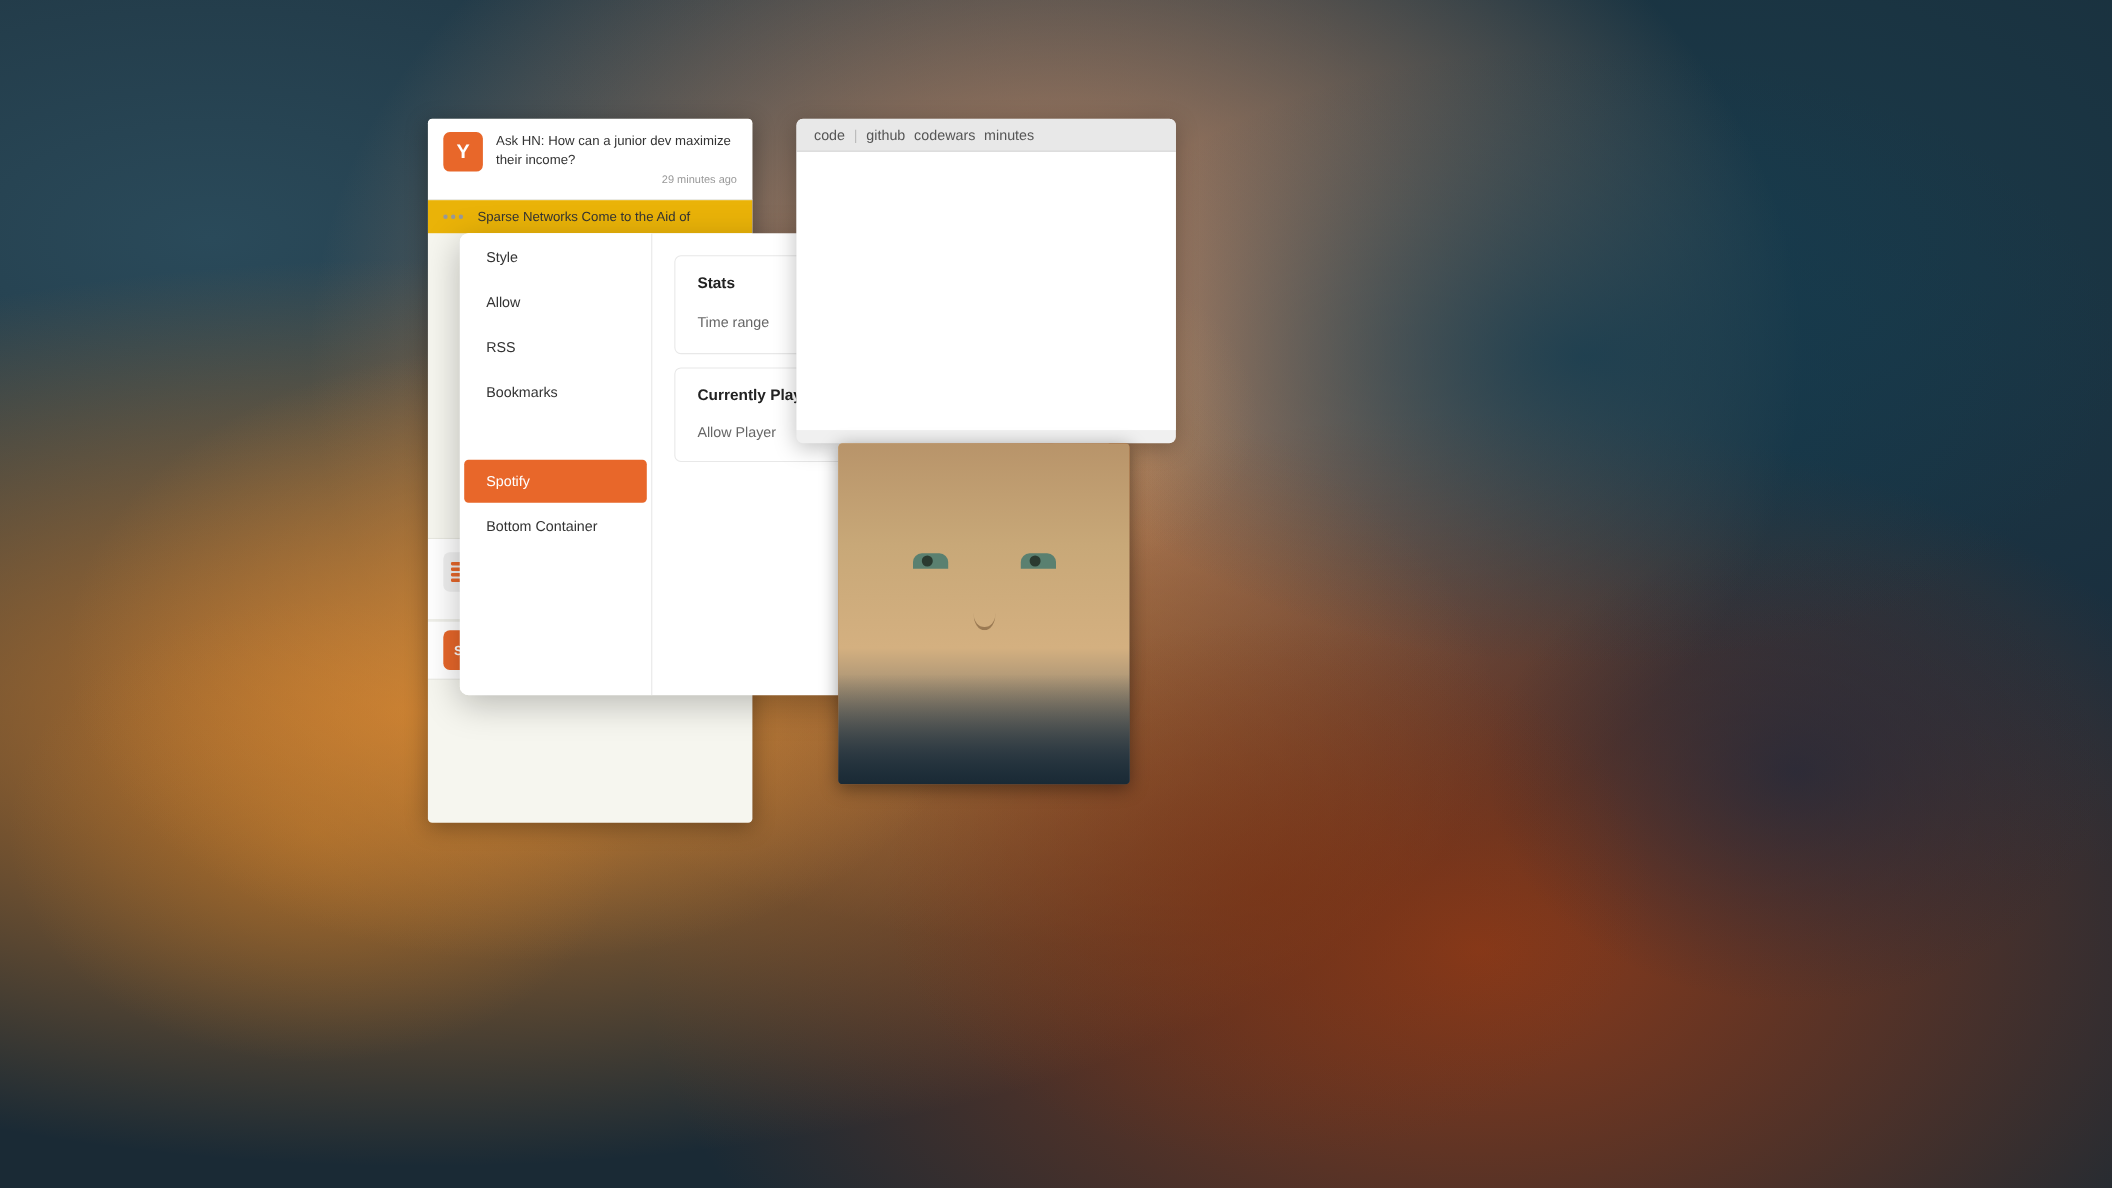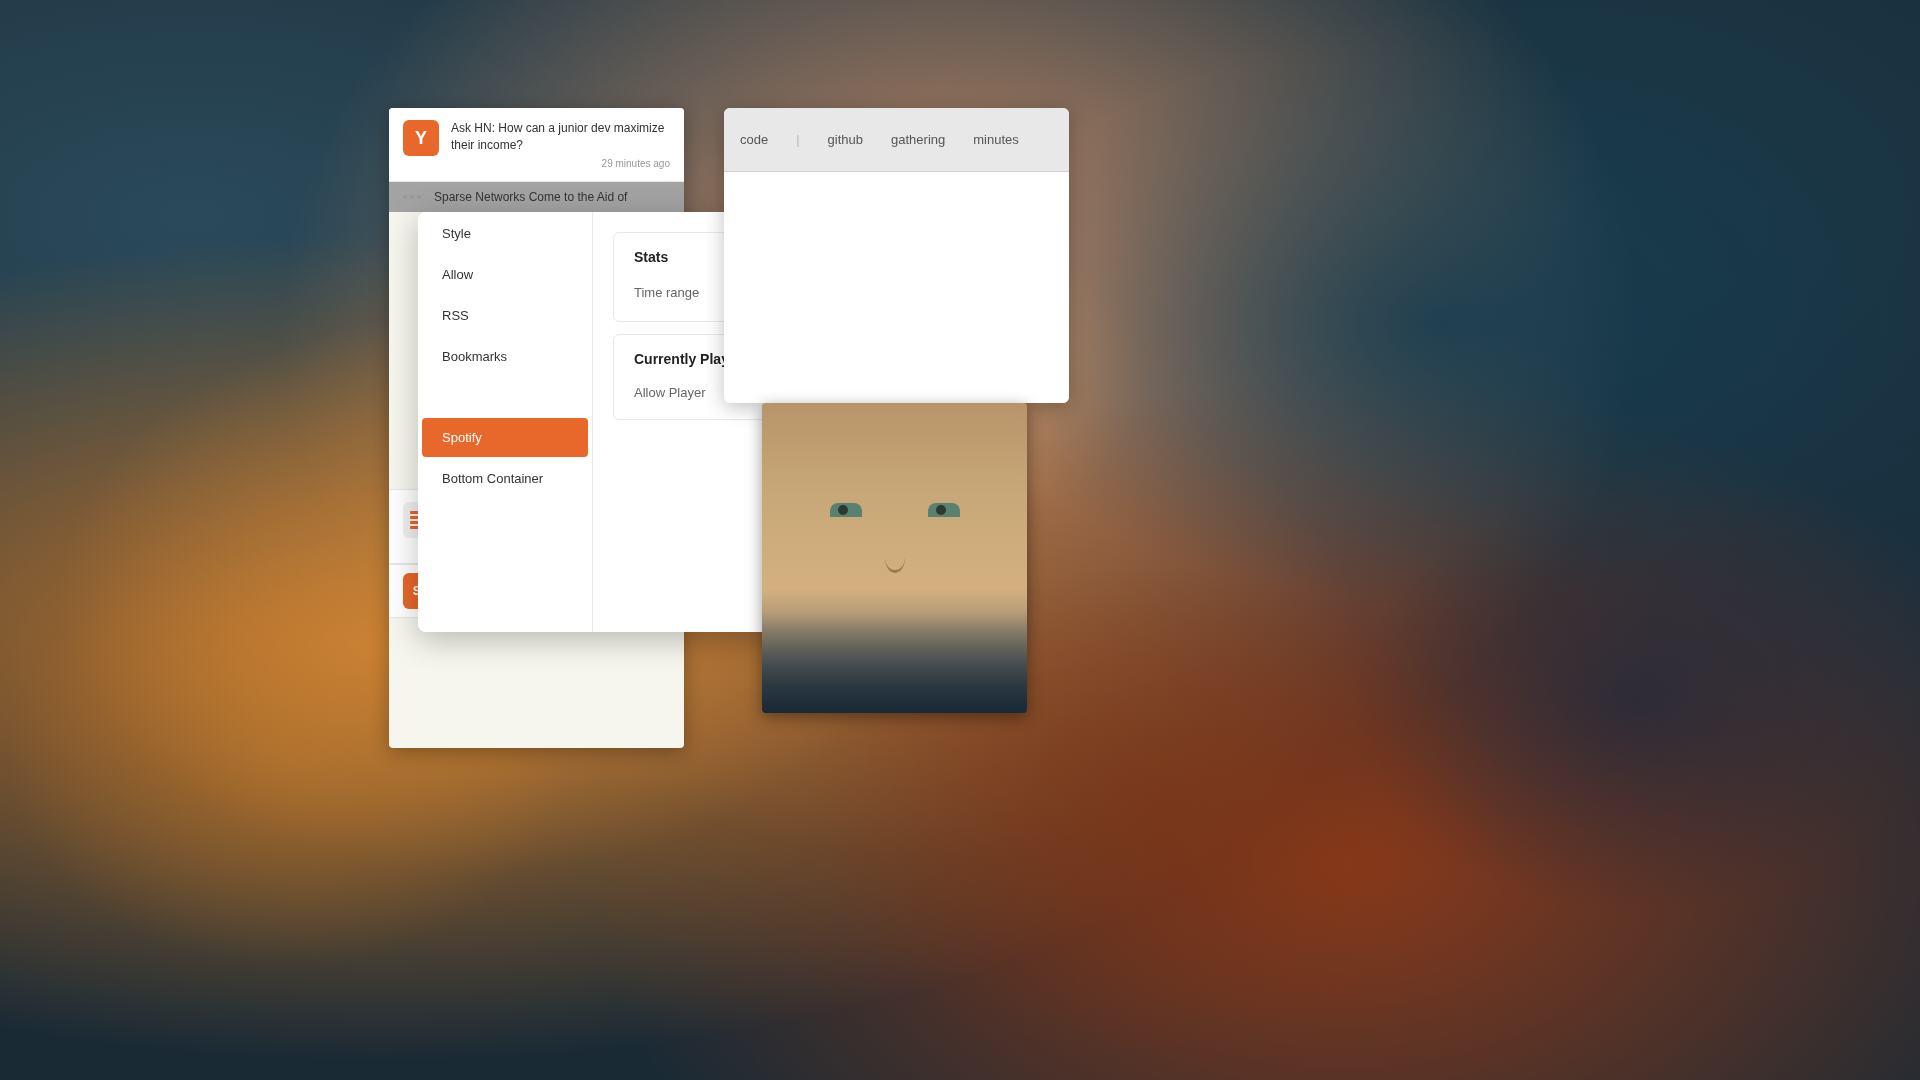--- a/index.html
+++ b/index.html
@@ -84,21 +84,21 @@
       font-weight: 400;
     }
     .hn-item-time {
       font-size: 10px;
       color: #999;
       margin-top: 4px;
       text-align: right;
     }
 
     .hn-item-dots {
-      background: #a3a3a3;
+      background: #eab308;
       padding: 8px 14px;
       display: flex;
       align-items: center;
       gap: 3px;
     }
     .dot { width: 4px; height: 4px; border-radius: 50%; background: #999; }
 
     
     .settings-panel {
       position: absolute;
@@ -221,24 +221,24 @@
       width: 345px;
       height: 295px;
       background: #f0f0f0;
       border-radius: 6px;
       box-shadow: 0 4px 20px rgba(0,0,0,0.25);
       overflow: hidden;
     }
 
     .browser-tabs {
       background: #e8e8e8;
-      padding: 24px 16px;
+      padding: 7px 16px;
       display: flex;
       align-items: center;
-      gap: 28px;
+      gap: 8px;
       border-bottom: 1px solid #d0d0d0;
       font-size: 13px;
       color: #555;
     }
 
     .browser-tab-divider {
       color: #bbb;
     }
 
     .browser-content {
@@ -383,21 +383,21 @@
     </div>
 
   </div>
 </div>
 
 <div class="browser-panel">
   <div class="browser-tabs">
     <span>code</span>
     <span class="browser-tab-divider">|</span>
     <span>github</span>
-    <span>gathering</span>
+    <span>codewars</span>
     <span>minutes</span>
   </div>
   <div class="browser-content"></div>
 </div>
 
 <div class="portrait-panel">
 
   <div style="position:absolute; inset:0; background: linear-gradient(to bottom, #b8946a 0%, #c8a878 30%, #d4b080 60%, #3a4a5a 100%);"></div>
 
   <div style="position:absolute; top:100px; left:50%; transform:translateX(-50%); width:130px; display:flex; justify-content:space-between; align-items:center;">

